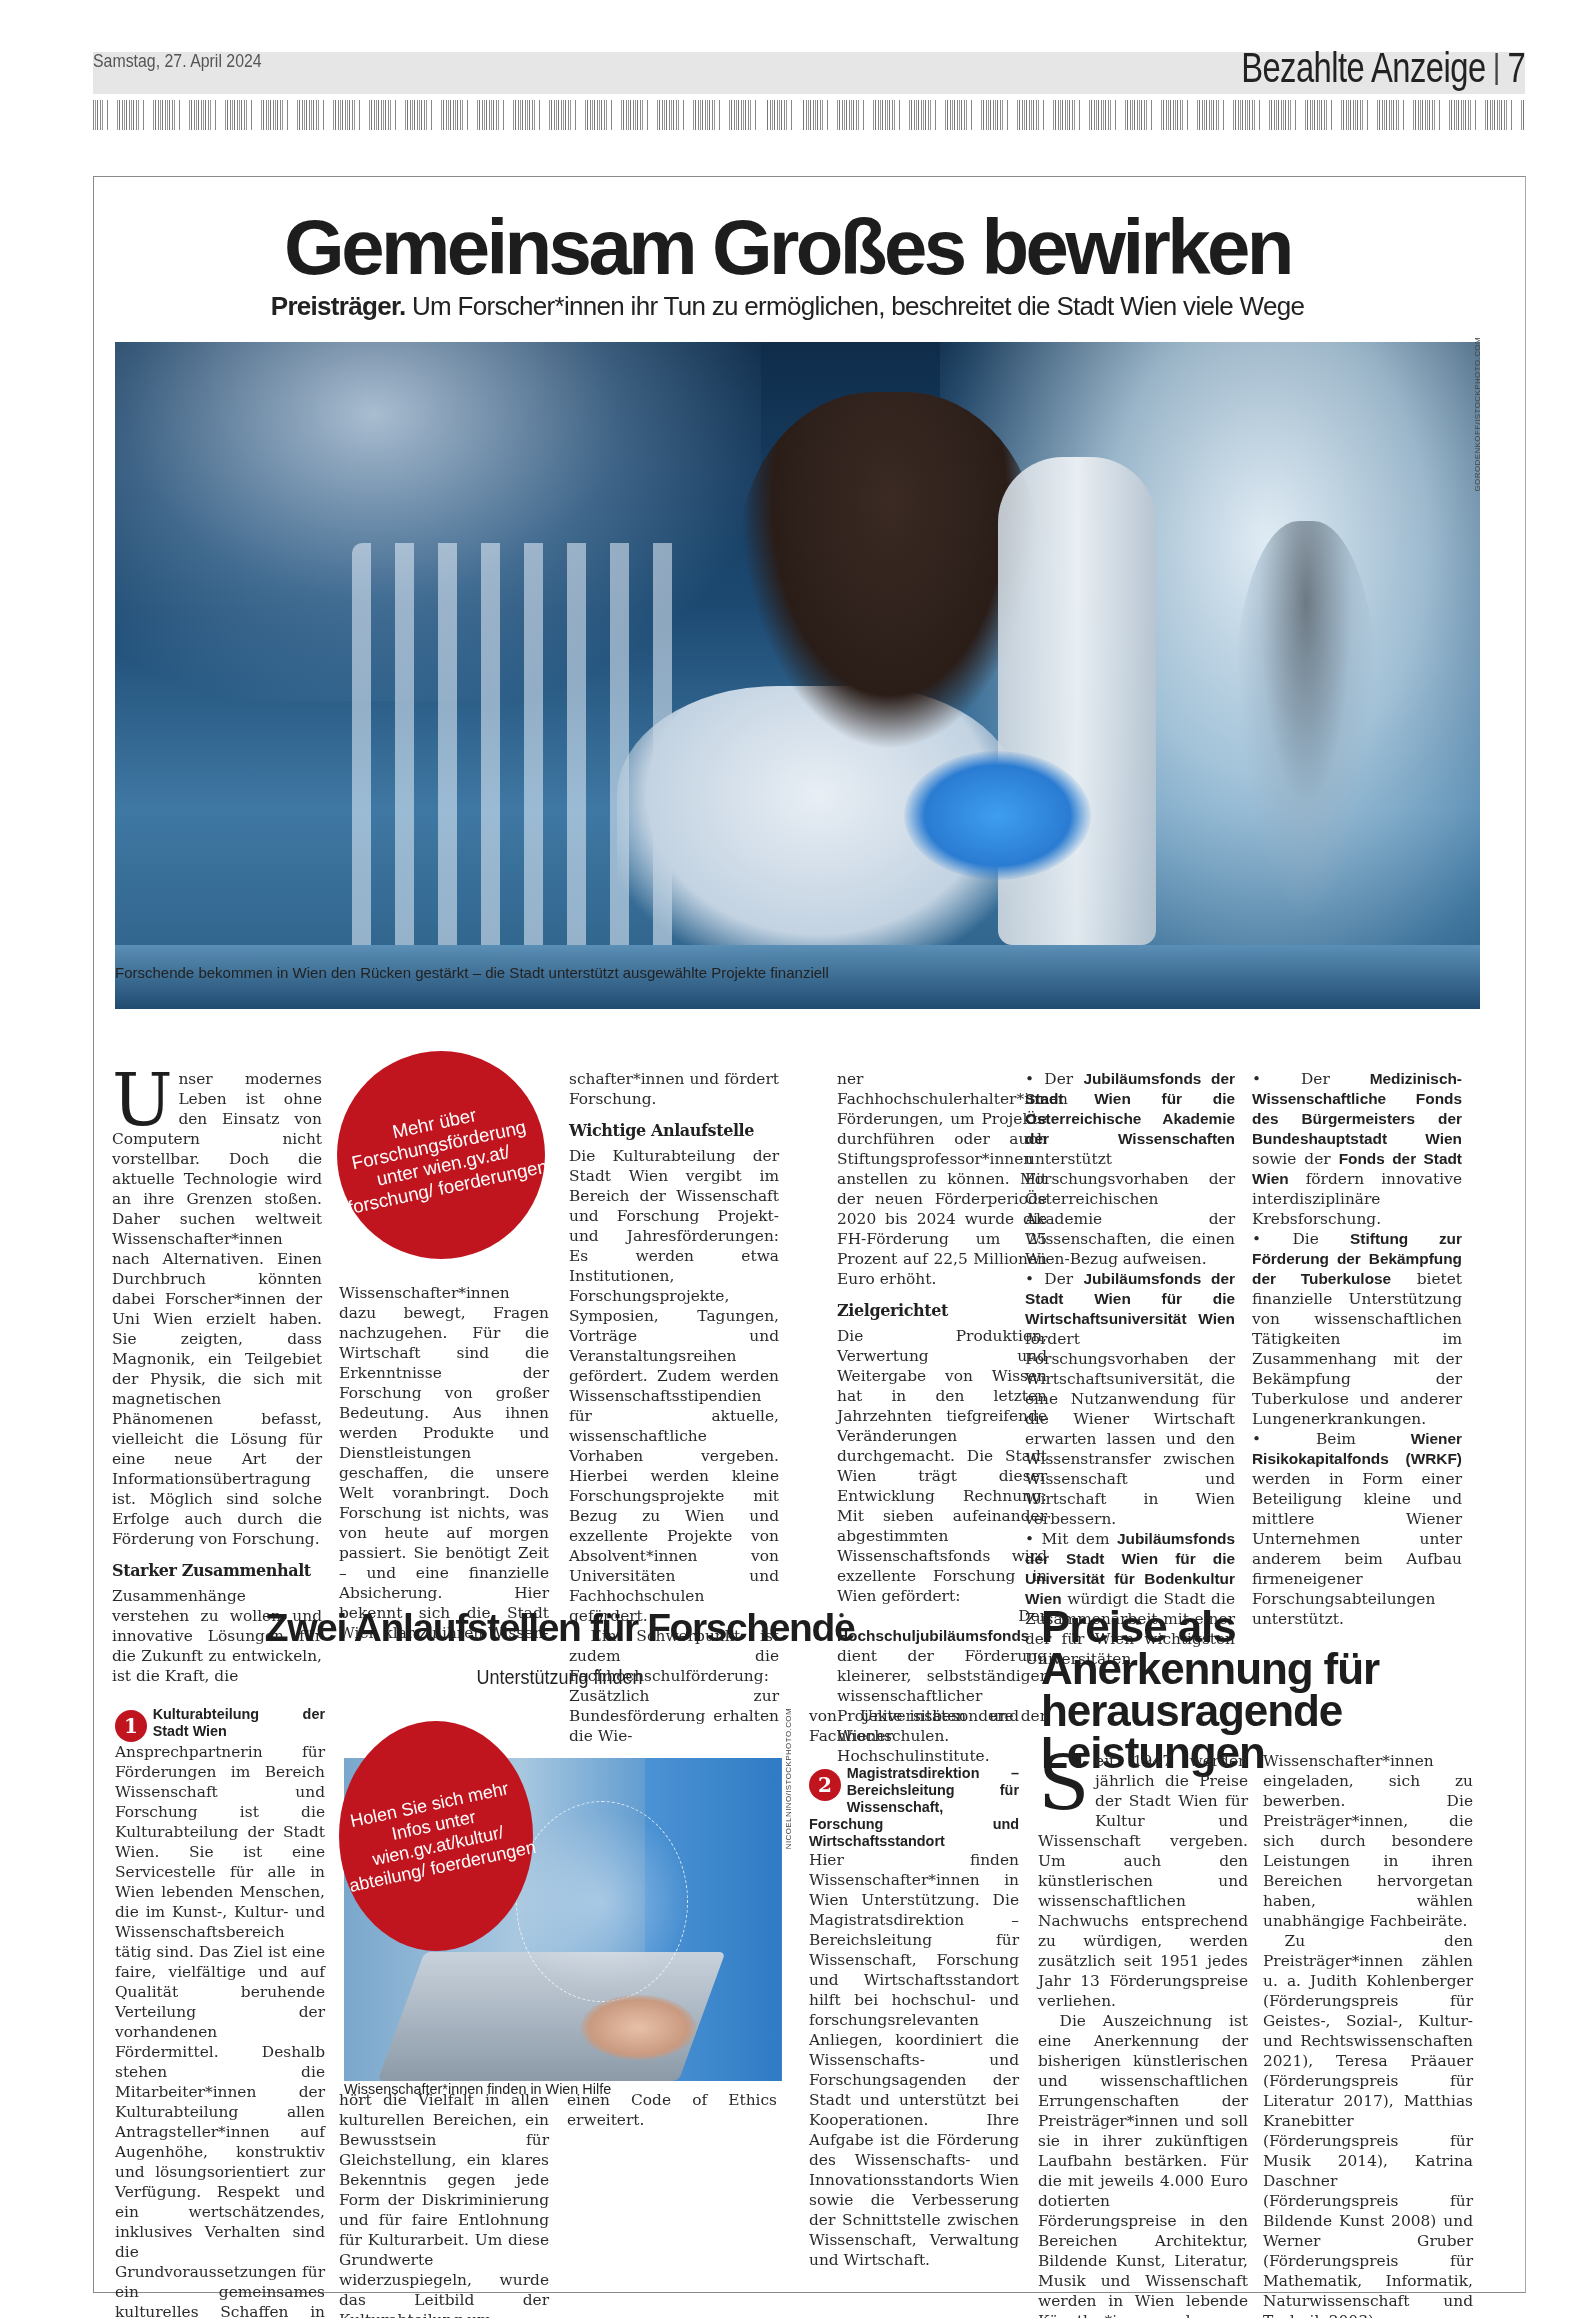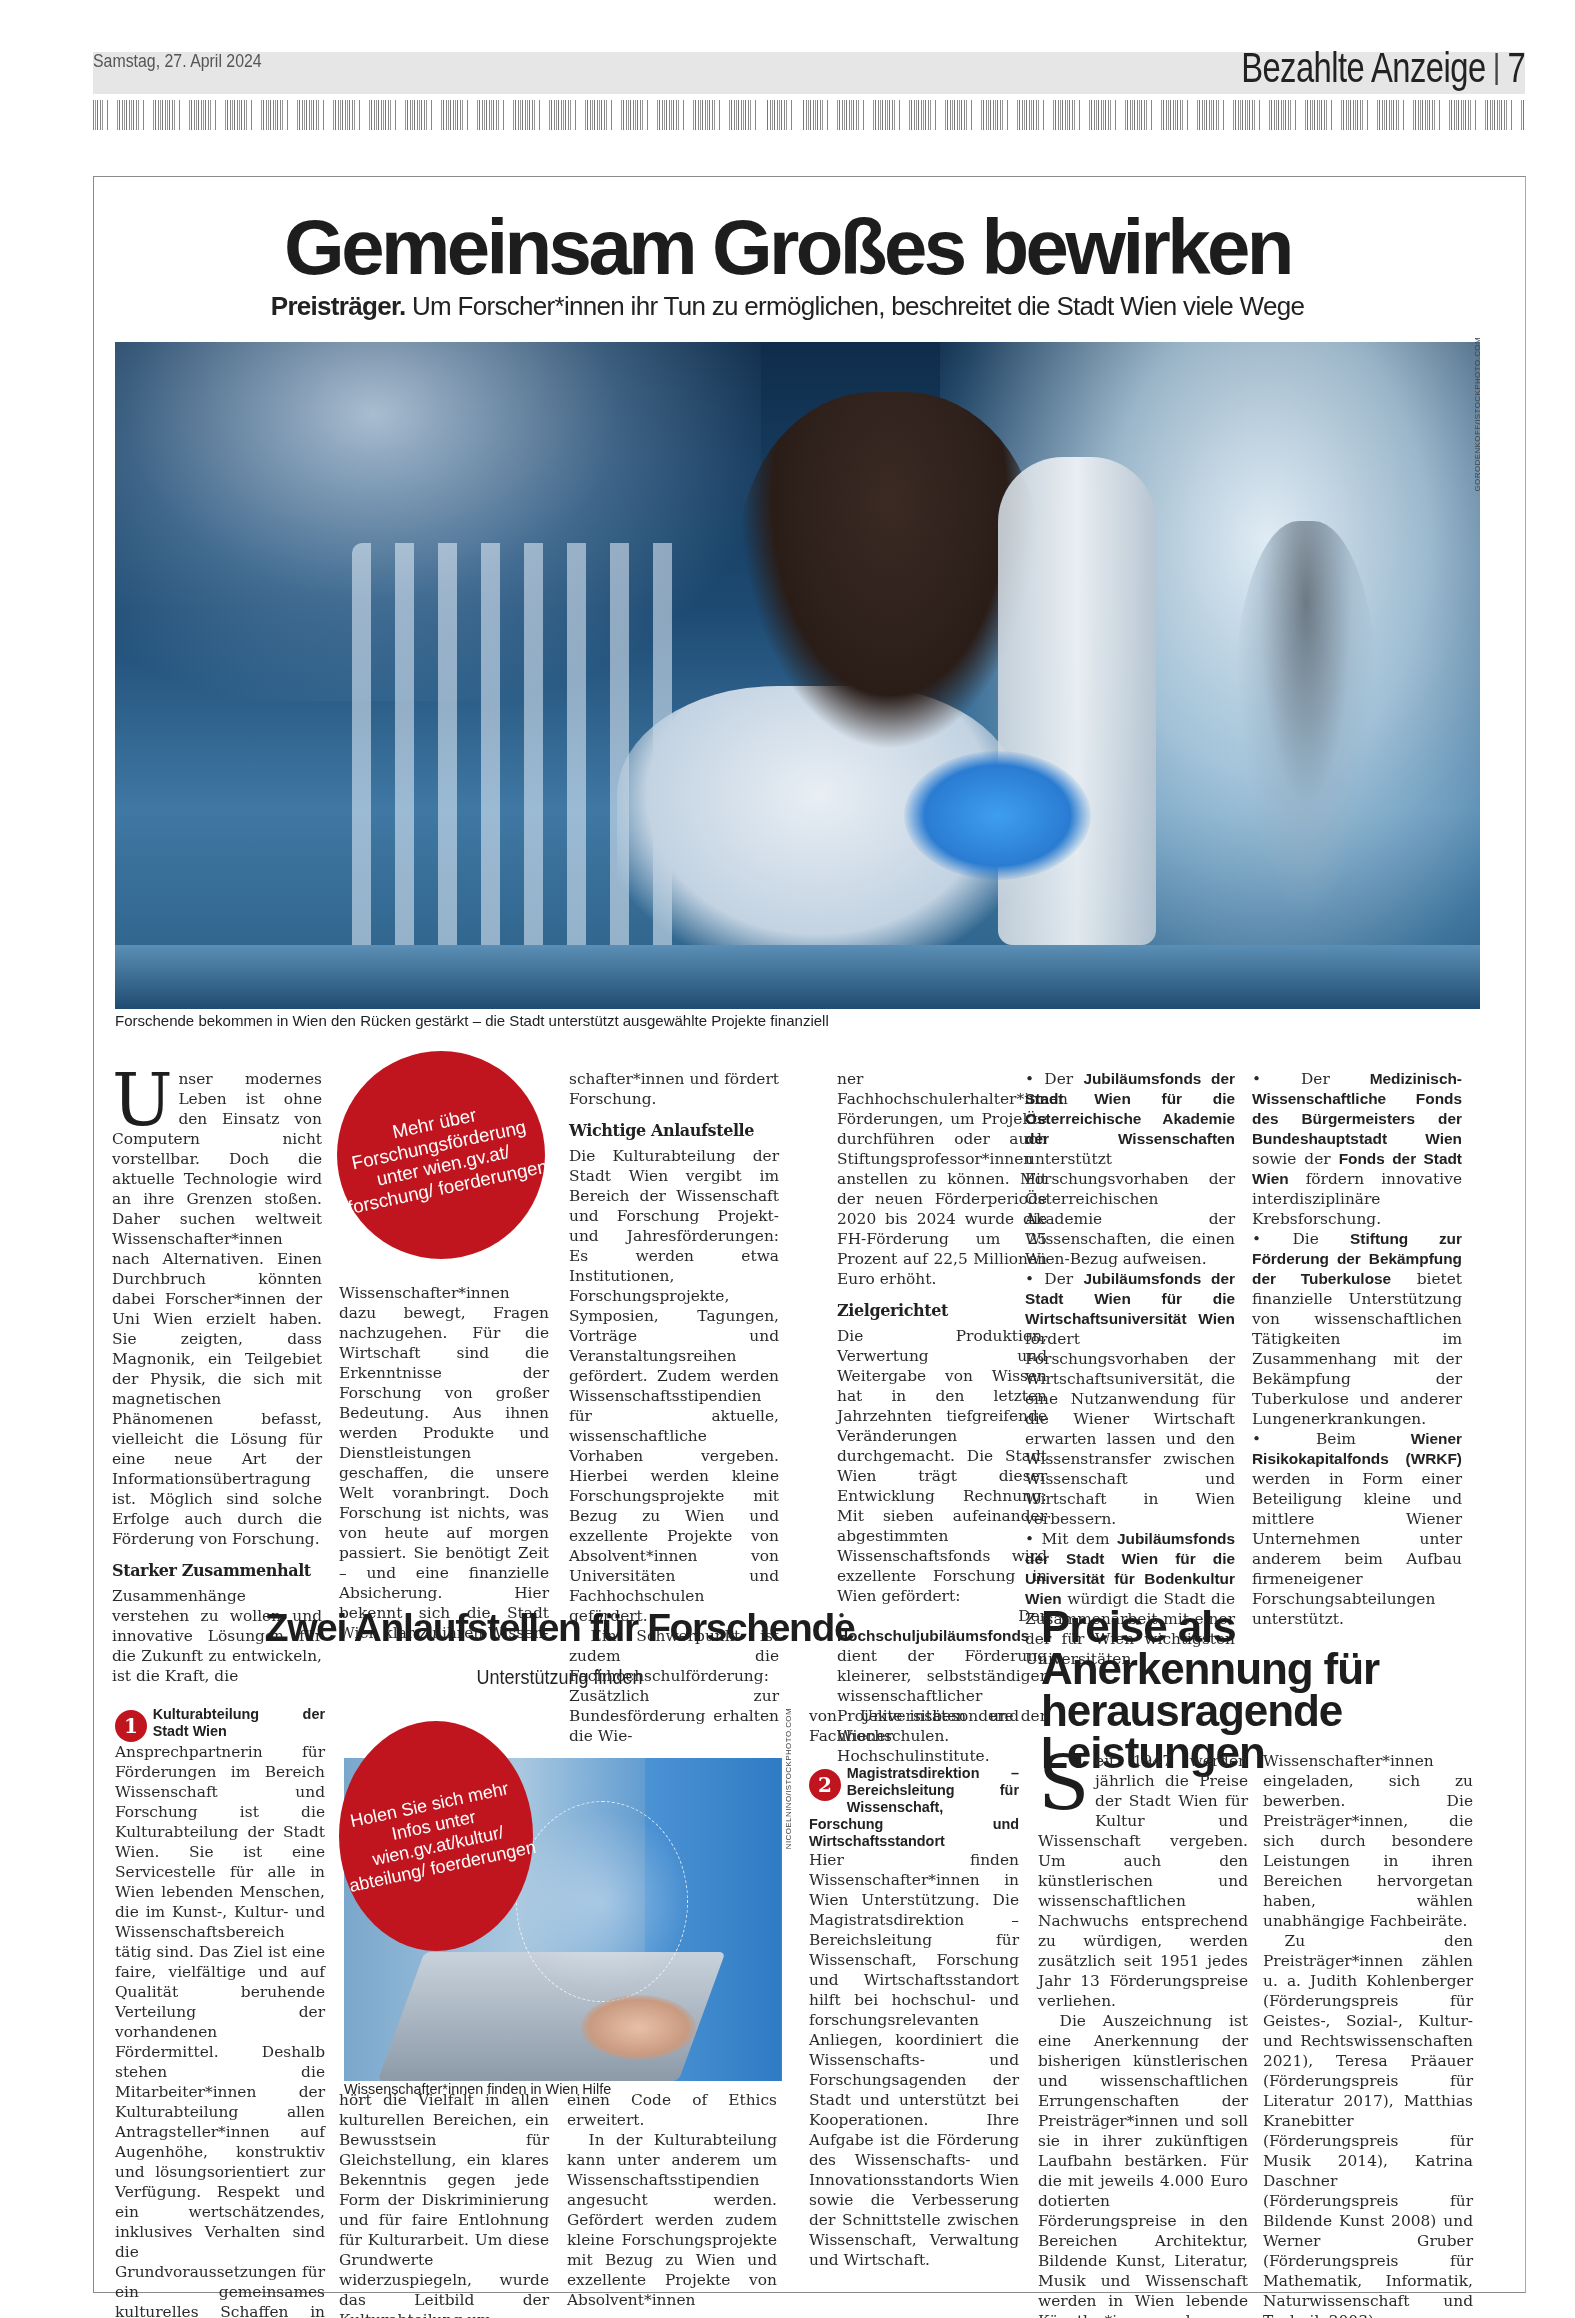--- a/index.html
+++ b/index.html
@@ -28,21 +28,21 @@
   .hero .glow2 { position:absolute; left: 0; top: 0; width: 646px; height: 359px; background: radial-gradient(ellipse at 40% 20%, rgba(220,235,250,0.75) 0%, rgba(140,180,215,0.35) 45%, transparent 75%); }
   .hero .bench { position:absolute; left: 0; top: 603px; width: 1365px; height: 65px; background: linear-gradient(180deg, #5b8fb5, #1f4a70); }
   .hero .person { position:absolute; left: 624px; top: 50px; width: 301px; height: 359px; border-radius: 45% 45% 20% 20%; background: radial-gradient(ellipse at 50% 30%, #3b2a24 0%, #2a1d18 55%, transparent 70%); }
   .hero .coat { position:absolute; left: 502px; top: 344px; width: 402px; height: 273px; border-radius: 40% 40% 0 0; background: radial-gradient(ellipse at 50% 40%, #e8eef4 0%, #c3d3e2 60%, transparent 80%); }
   .hero .glove { position:absolute; left: 789px; top: 409px; width: 187px; height: 129px; border-radius: 50%; background: radial-gradient(ellipse, #3e9ef0 0%, #2a7cd2 55%, transparent 72%); }
   .hero .micro { position:absolute; left: 883px; top: 115px; width: 158px; height: 488px; background: linear-gradient(90deg, #cfd8e0, #f3f6f8 50%, #b8c5d1); border-radius: 65px 65px 14.4px 14.4px; opacity: 0.9; }
   .hero .tubes { position:absolute; left: 237px; top: 201px; width: 344px; height: 416px; background: repeating-linear-gradient(90deg, rgba(230,240,250,0.55) 0 18.7px, transparent 18.7px 43px); border-radius: 10px; }
   .hero .person2 { position:absolute; left: 1119px; top: 179px; width: 144px; height: 402px; border-radius: 45% 45% 10% 10%; background: radial-gradient(ellipse at 50% 20%, rgba(60,70,80,0.65) 0%, rgba(150,175,195,0.5) 45%, transparent 70%); }
   .credit-v { font-family: "Liberation Sans", sans-serif; font-size: 8px; color: #444; writing-mode: vertical-rl; transform: rotate(180deg); letter-spacing: 0.4px; }
   .credit-hero { left: 1473px; top: 337px; }
-  .caption-hero { left: 115px; top: 1012px; font-family: "Liberation Sans", sans-serif; font-size: 15px; color: #222; }
+  .caption-hero { left: 115px; top: 964px; font-family: "Liberation Sans", sans-serif; font-size: 15px; color: #222; }
 
   
   .col { position: absolute; font-size: 15.4px; line-height: 20px; text-align: justify; hyphens: manual; color: #2a2a2a; }
   .col p { margin: 0; }
   .col p.indent { text-indent: 1.4em; }
   .col h3 { font-family: "DejaVu Serif", serif; font-weight: bold; font-size: 16px; line-height: 20px; margin: 11.5px 0 5.7px; color: #222; letter-spacing: -0.4px; }
   .col .sb { font-family: "Liberation Sans", sans-serif; font-weight: bold; color: #222; }
   .dropcap { float: left; font-family: "DejaVu Serif", serif; font-size: 72px; line-height: 56px; margin: 2.9px 5.7px 0 0; color: #1d1d1d; }
 
   .c1 { left: 112px; top: 1069px; width: 210px; }
@@ -167,21 +167,20 @@
     <div class="inner">Holen Sie sich mehr Infos unter wien.gv.at/kultur/ abteilung/ foerderungen</div>
   </div>
 <div class="abs credit-v credit-p2">NICOELNINO/ISTOCKPHOTO.COM</div>
 <div class="abs caption-p2">Wissenschafter*innen finden in Wien Hilfe</div>
 
 <div class="col lc2">
   <p>hört die Vielfalt in allen kulturellen Bereichen, ein Bewusstsein für Gleichstellung, ein klares Bekenntnis gegen jede Form der Diskriminierung und für faire Entlohnung für Kulturarbeit. Um diese Grundwerte widerzuspiegeln, wurde das Leitbild der Kulturabteilung um</p>
 </div>
 <div class="col lc3">
   <p>einen Code of Ethics erweitert.</p>
-  <p class="indent">In der Kulturabteilung kann unter anderem um Wissenschaftsstipendien angesucht werden. Gefördert werden zudem kleine Forschungsprojekte mit Bezug zu Wien und exzellente Projekte von Absolvent*innen</p>
 </div>
 <div class="col lc4">
   <p style="margin-bottom:18.7px">von Universitäten und Fachhochschulen.</p>
   <div class="numhead"><span class="numdot">2</span><span>Magistratsdirektion – Bereichsleitung für Wissenschaft, Forschung und Wirtschaftsstandort</span></div>
   <p style="clear:both">Hier finden Wissenschafter*innen in Wien Unterstützung. Die Magistratsdirektion – Bereichsleitung für Wissenschaft, Forschung und Wirtschaftsstandort hilft bei hochschul- und forschungsrelevanten Anliegen, koordiniert die Wissenschafts- und Forschungsagenden der Stadt und unterstützt bei Kooperationen. Ihre Aufgabe ist die Förderung des Wissenschafts- und Innovationsstandorts Wien sowie die Verbesserung der Schnittstelle zwischen Wissenschaft, Verwaltung und Wirtschaft.</p>
 </div>
 
 <h2 class="abs sec3-title">Preise als Anerkennung für herausragende Leistungen</h2>
 <div class="col rc1" style="top:1751px">
   <p><span class="dropcap">S</span><span>eit 1947 werden jährlich die Preise der Stadt Wien für Kultur und Wissenschaft vergeben. Um auch den künstlerischen und wissenschaftlichen Nachwuchs entsprechend zu würdigen, werden zusätzlich seit 1951 jedes Jahr 13 Förderungspreise verliehen.</span></p>

